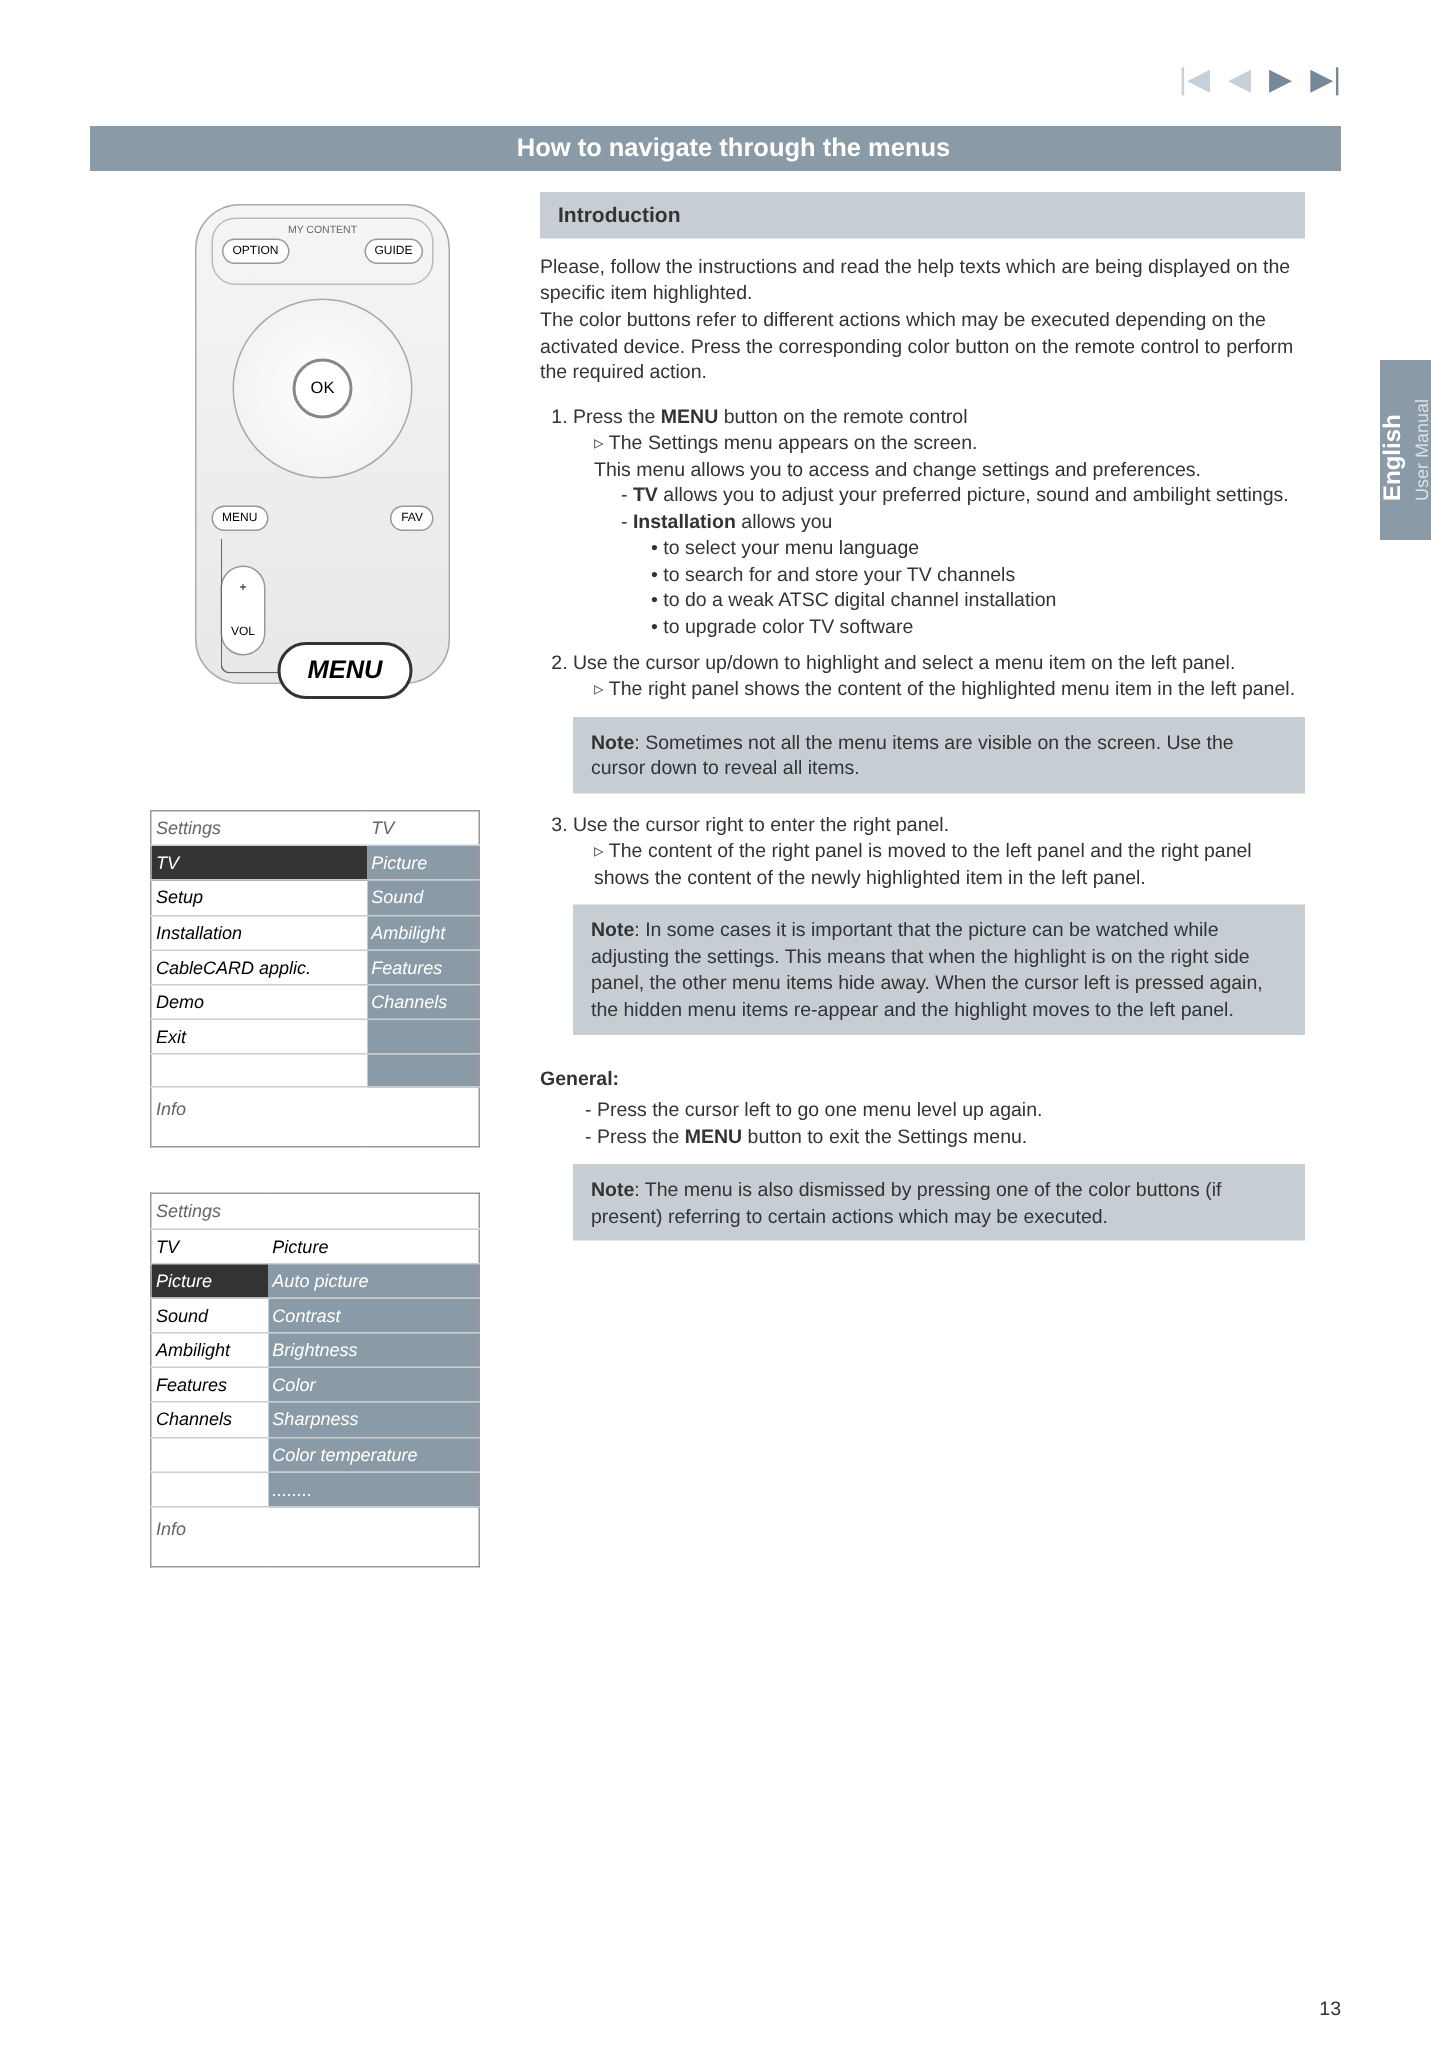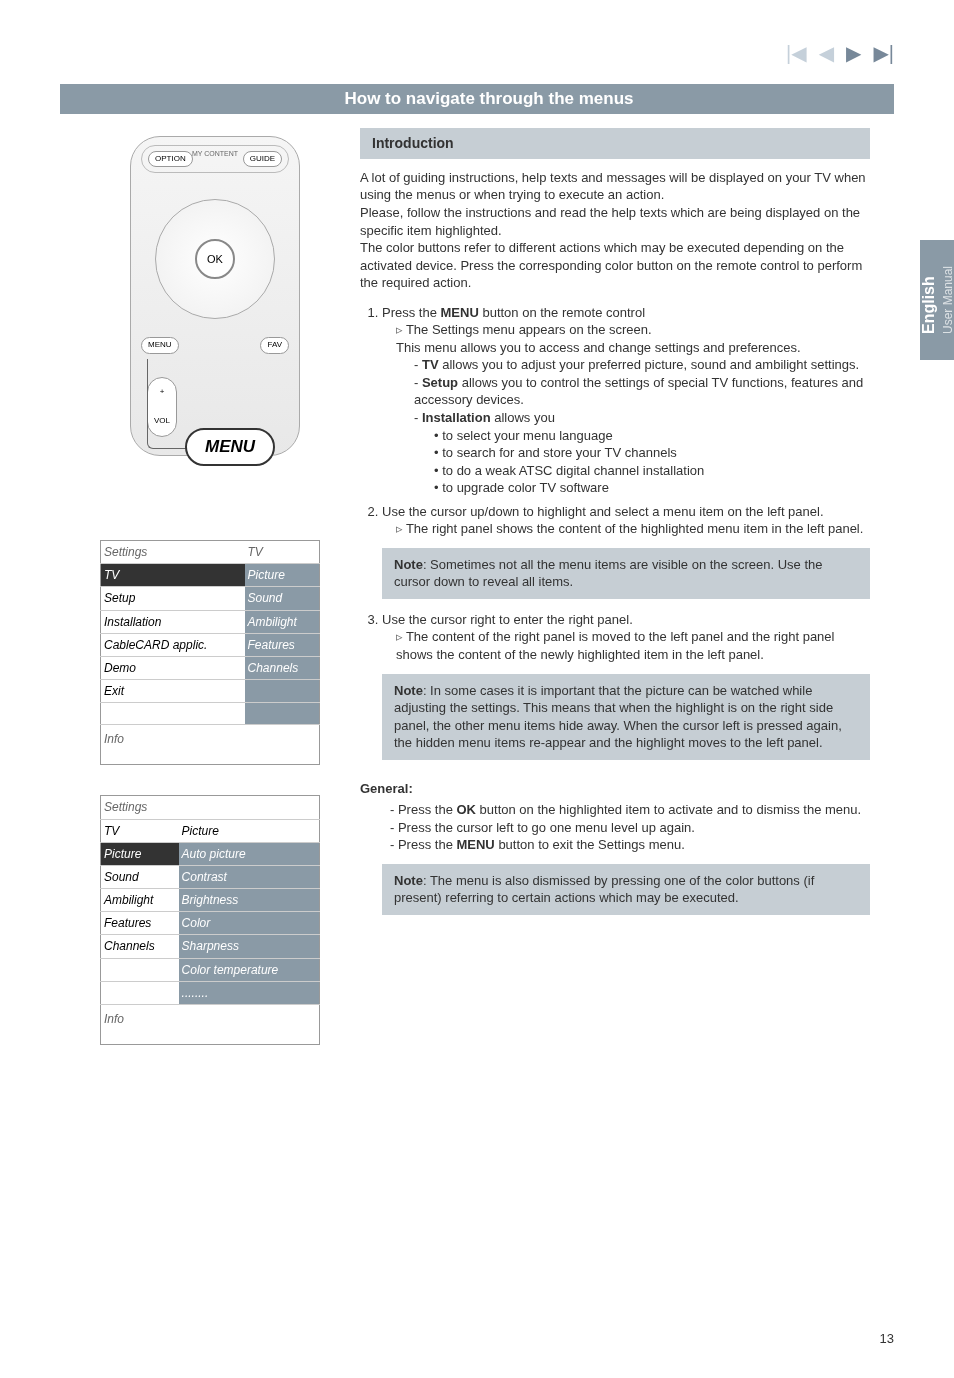--- a/index.html
+++ b/index.html
@@ -69,21 +69,21 @@
       top: -4px;
       width: 170px;
       height: 320px;
       border: 1px solid #aaa;
       border-radius: 30px;
       background: linear-gradient(#f5f5f5,#e8e8e8);
     }
     .remote-head {
       position: absolute; top: 8px; left: 10px; right: 10px;
       border: 1px solid #bbb; border-radius: 16px;
-      height: 28px; display: flex; align-items: center; justify-content: space-between;
+      height: 45px; display: flex; align-items: center; justify-content: space-between;
       padding: 0 6px;
     }
     .pill { border: 1px solid #999; border-radius: 10px; font-size: 8px; padding: 2px 6px; background:#fff; }
     .tiny { font-size: 7px; position: absolute; top: 12px; left: 50%; transform: translateX(-50%); color:#666; }
     .dpad-ring {
       position: absolute;
       top: 62px; left: 50%; transform: translateX(-50%);
       width: 120px; height: 120px; border: 1px solid #aaa; border-radius: 50%;
       background: radial-gradient(circle at 50% 50%, #fff, #eee);
     }
@@ -295,34 +295,32 @@
     <tr class="info">
           <td colspan="2">Info</td>
         </tr>
   </tbody>
     </table>
 
 </div>
 
 <div class="right-col body-text">
   <div class="sub-banner">Introduction</div>
-  <p>A lot of guiding instructions, help texts and messages will be displayed on your TV when using the menus or when trying to execute an action.</p>
   <p>Please, follow the instructions and read the help texts which are being displayed on the specific item highlighted.</p>
   <p>The color buttons refer to different actions which may be executed depending on the activated device. Press the corresponding color button on the remote control to perform the required action.</p>
 
   <ol class="numlist">
     <li>
       <span>Press the </span><b>MENU</b><span> button on the remote control</span>
       <ul class="tri-list">
         <li>
           <span>The Settings menu appears on the screen.</span><br>
           <span>This menu allows you to access and change settings and preferences.</span>
           <ul class="dash-list">
             <li><b>TV</b><span> allows you to adjust your preferred picture, sound and ambilight settings.</span></li>
-            <li><b>Setup</b><span> allows you to control the settings of special TV functions, features and accessory devices.</span></li>
             <li><b>Installation</b><span> allows you</span>
               <ul class="dot-list">
                 <li>to select your menu language</li>
                 <li>to search for and store your TV channels</li>
                 <li>to do a weak ATSC digital channel installation</li>
                 <li>to upgrade color TV software</li>
               </ul>
             </li>
           </ul>
         </li>
@@ -348,21 +346,20 @@
         </ul>
     </li>
   </ol>
 
   <div class="note-box">
     <b>Note</b><span>: In some cases it is important that the picture can be watched while adjusting the settings. This means that when the highlight is on the right side panel, the other menu items hide away. When the cursor left is pressed again, the hidden menu items re-appear and the highlight moves to the left panel.</span>
   </div>
 
   <p class="general-h">General:</p>
   <ul class="dash-list" style="padding-left:30px; margin-top:4px;">
-    <li><span>Press the </span><b>OK</b><span> button on the highlighted item to activate and to dismiss the menu.</span></li>
     <li>Press the cursor left to go one menu level up again.</li>
     <li><span>Press the </span><b>MENU</b><span> button to exit the Settings menu.</span></li>
   </ul>
 
   <div class="note-box">
     <b>Note</b><span>: The menu is also dismissed by pressing one of the color buttons (if present) referring to certain actions which may be executed.</span>
   </div>
 </div>
 
 <div class="page-num">13</div>

